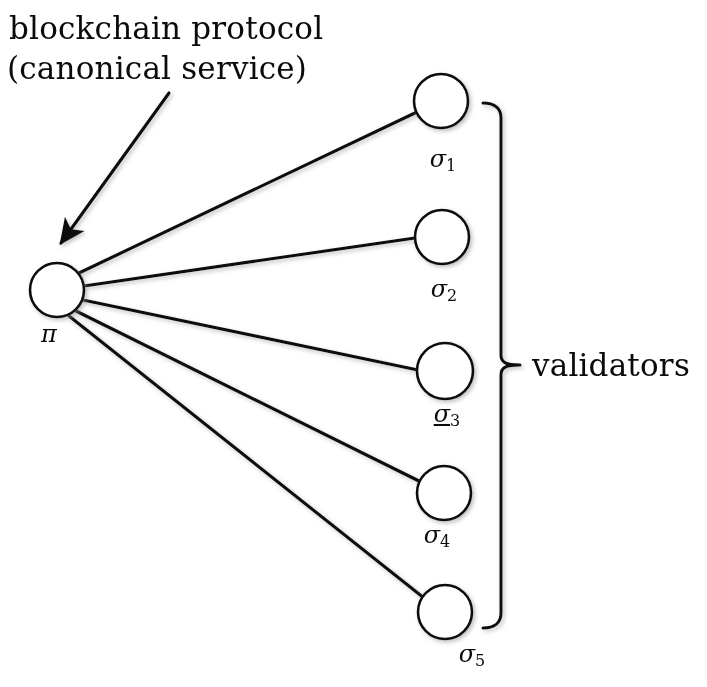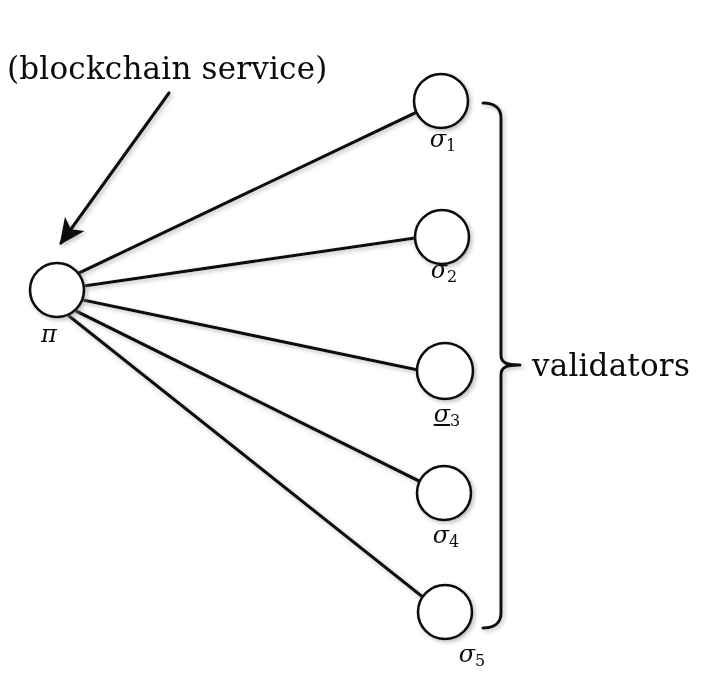--- a/index.html
+++ b/index.html
@@ -97,29 +97,30 @@
       <circle cx="441" cy="101" r="27" fill="#ffffff" stroke="#0b0b0b" stroke-width="2.6" filter="url(#softshadow)"></circle>
       <circle cx="442" cy="237" r="27" fill="#ffffff" stroke="#0b0b0b" stroke-width="2.6" filter="url(#softshadow)"></circle>
       <circle cx="445" cy="371" r="28" fill="#ffffff" stroke="#0b0b0b" stroke-width="2.6" filter="url(#softshadow)"></circle>
       <circle cx="444" cy="493" r="27" fill="#ffffff" stroke="#0b0b0b" stroke-width="2.6" filter="url(#softshadow)"></circle>
       <circle cx="445" cy="612" r="27" fill="#ffffff" stroke="#0b0b0b" stroke-width="2.6" filter="url(#softshadow)"></circle>
     </g>
 
     <line x1="169" y1="93" x2="61" y2="243" stroke="#0b0b0b" stroke-width="3.1" stroke-linecap="round" marker-end="url(#arrowhead)" filter="url(#softshadow)"></line>
   </svg>
 
-  <div class="txt callout-line" style="left:7px; top:53px;">(blockchain service)</div>
+  <div class="txt callout-line" style="left:9px; top:13px;">blockchain protocol</div>
+  <div class="txt callout-line" style="left:7px; top:53px;">(canonical service)</div>
 
   <div class="txt node-label" style="left:33px; top:322px; width:32px;">π</div>
 
-  <div class="txt node-label" style="left:420px; top:127px; width:46px;"><span>σ</span><span class="sub">1</span></div>
+  <div class="txt node-label" style="left:420px; top:147px; width:46px;"><span>σ</span><span class="sub">1</span></div>
 
-  <div class="txt node-label" style="left:421px; top:258px; width:46px;"><span>σ</span><span class="sub">2</span></div>
+  <div class="txt node-label" style="left:421px; top:277px; width:46px;"><span>σ</span><span class="sub">2</span></div>
 
   <div class="txt node-label" style="left:424px; top:402px; width:46px;text-decoration:underline;"><span>σ</span><span class="sub">3</span></div>
 
-  <div class="txt node-label" style="left:423px; top:523px; width:46px;"><span>σ</span><span class="sub">4</span></div>
+  <div class="txt node-label" style="left:414px; top:523px; width:46px;"><span>σ</span><span class="sub">4</span></div>
 
   <div class="txt node-label" style="left:449px; top:642px; width:46px;"><span>σ</span><span class="sub">5</span></div>
 
   <div class="txt brace-label" style="left:532px; top:350px;">validators</div>
 
 </div>
 
 </body></html>

